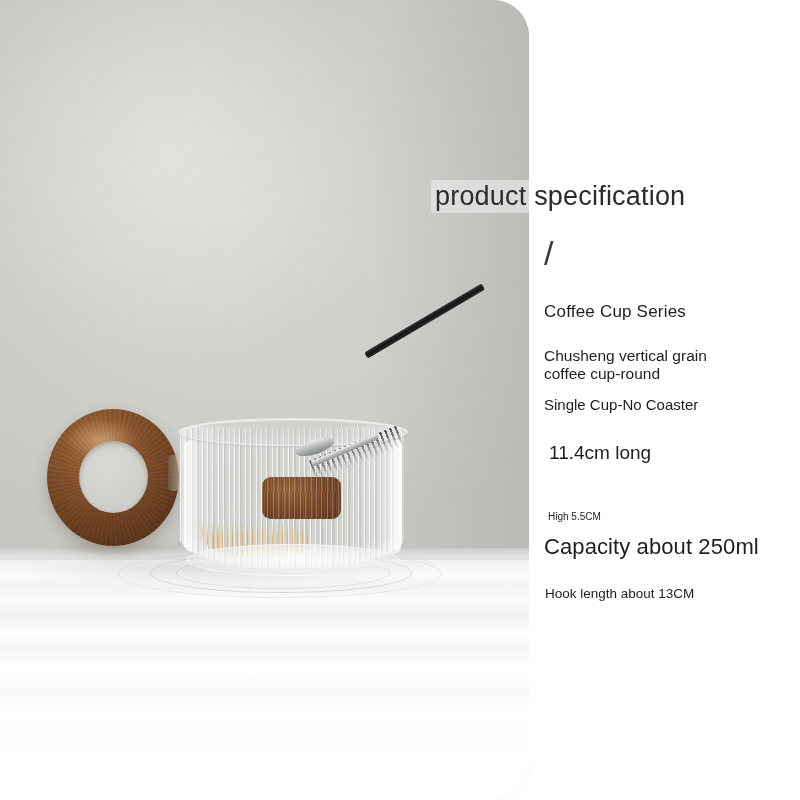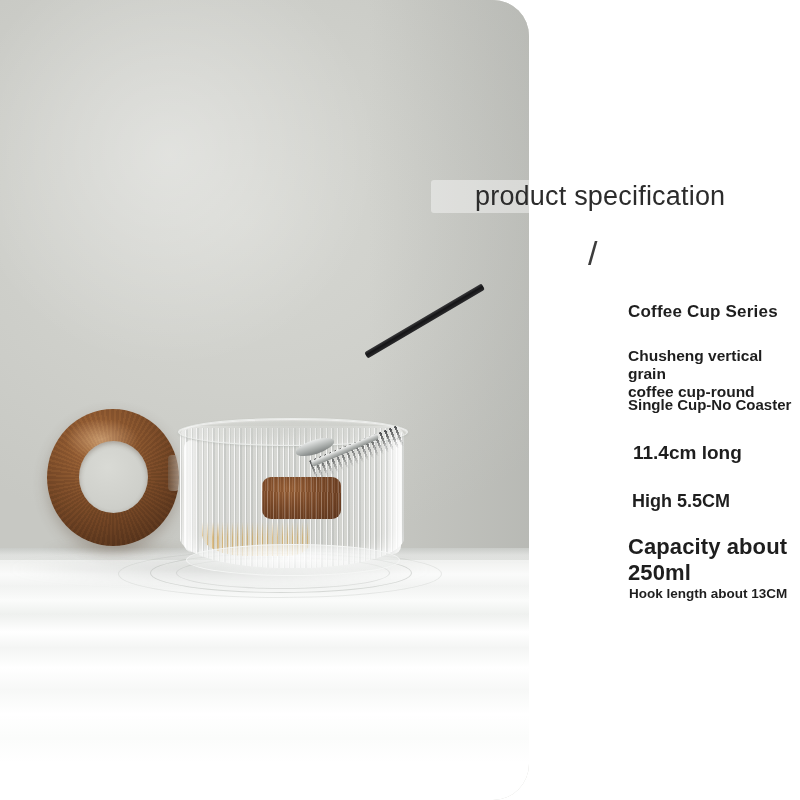--- a/index.html
+++ b/index.html
@@ -288,21 +288,21 @@
     mask-image: linear-gradient(to bottom, #000 0%, rgba(0,0,0,.25) 72%, rgba(0,0,0,0) 100%);
   }
 
   
   #spec {
     position: absolute;
     left: 0; top: 0;
     width: 800px; height: 800px;
     pointer-events: none;
   }
-  #spec > * { pointer-events: auto; padding-left: 44px; }
+  #spec > * { pointer-events: auto; }
 
   .spec-title {
     position: absolute;
     left: 431px; top: 180px;
     font-size: 27px;
     font-weight: 400;
     color: #2c2c2c;
     letter-spacing: .2px;
     white-space: nowrap;
     background: rgba(255,255,255,.42);
@@ -314,29 +314,28 @@
     left: 544px; top: 236px;
     font-size: 34px;
     font-weight: 300;
     color: #3c3c3c;
     line-height: 1;
   }
 
   .spec-line {
     position: absolute;
     color: #1e1e1e;
-    font-weight: 700;
+    font-weight: 400;
     white-space: pre-line;
-    margin-left: 40px;
   }
   .l-series   { left: 544px; top: 302px;  font-size: 17px; letter-spacing: .2px; }
   .l-name     { left: 544px; top: 347px;  font-size: 15.5px; line-height: 1.15; }
   .l-single   { left: 544px; top: 396px;  font-size: 15px; }
   .l-long     { left: 549px; top: 442px;  font-size: 19px; }
-  .l-high     { left: 548px; top: 491px;  font-size: 18px; }
+  .l-high     { left: 548px; top: 511px;  font-size: 10px; }
   .l-capacity { left: 544px; top: 534px;  font-size: 22px; letter-spacing: .1px; }
   .l-hook     { left: 545px; top: 586px;  font-size: 13.5px; }
 </style>
 </head>
 <body>
 
 <div id="page">
 
   <div id="photo">
     <div class="wall"></div>

